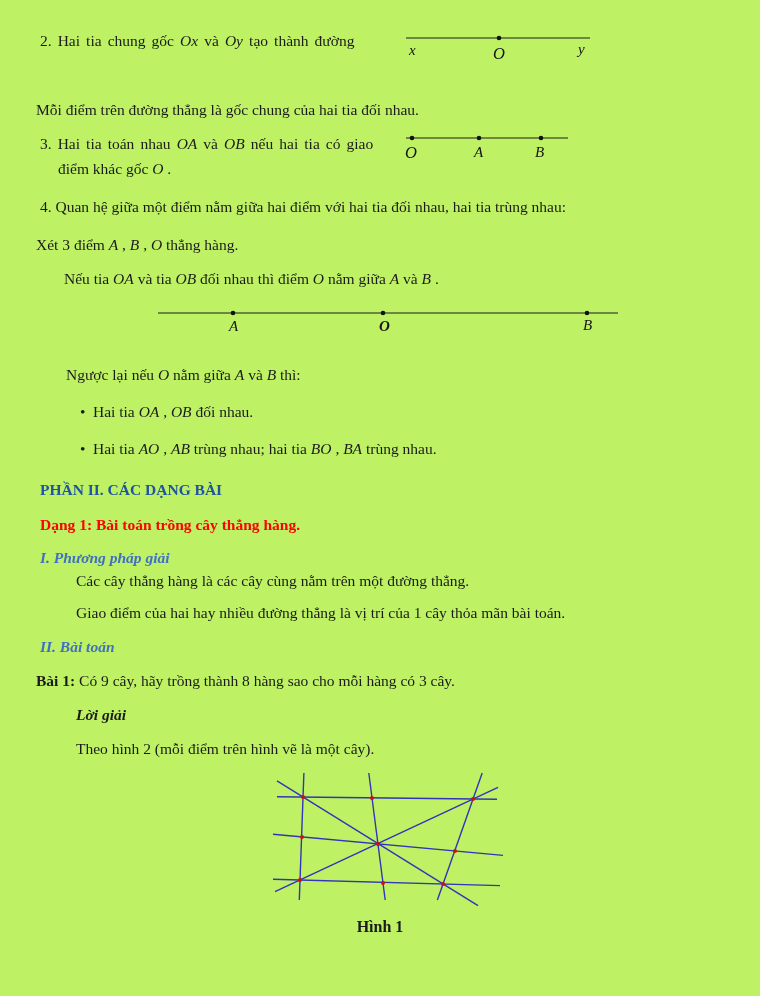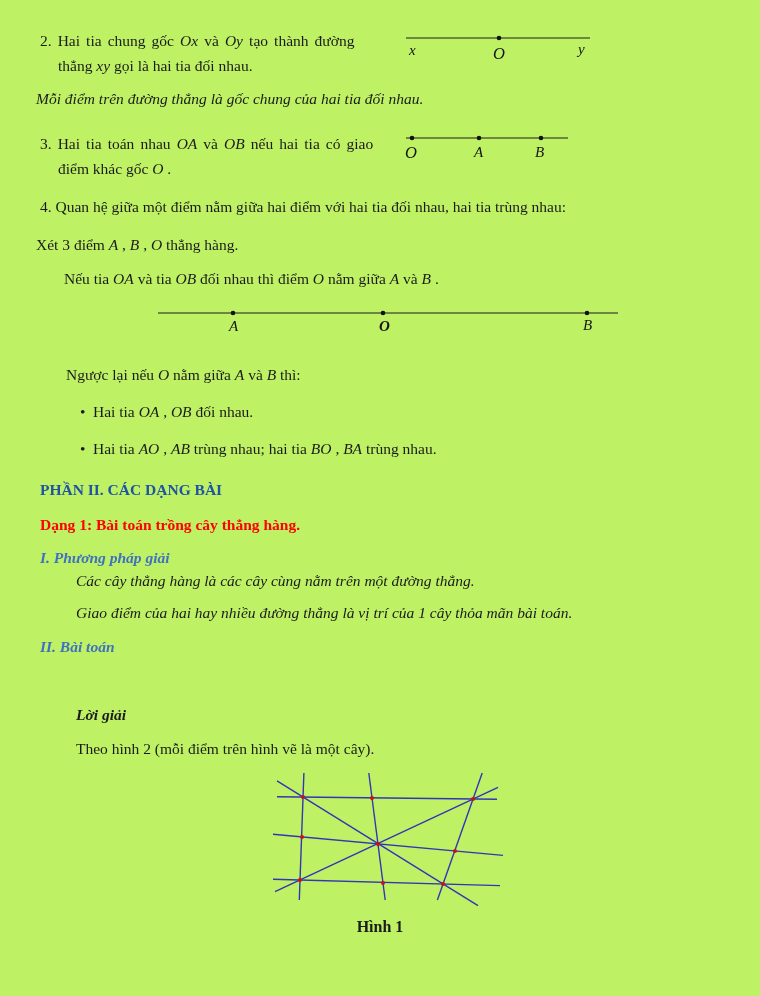--- a/index.html
+++ b/index.html
@@ -11,50 +11,49 @@
   .abs{position:absolute;white-space:nowrap;}
   .item{position:absolute;width:356px;line-height:25px;white-space:normal;}
   .item .l2{padding-left:18px;}
   .num{margin-right:6px;}
   .j1{word-spacing:2.2px;}
   .var{font-style:italic;}
   .bold{font-weight:bold;}
   .heading-blue{color:var(--heading-blue);font-weight:bold;}
   .heading-red{color:var(--heading-red);font-weight:bold;}
   .subheading{color:var(--subheading-blue);font-weight:bold;font-style:italic;}
-  .italic{font-style:italic;}
+  .italic{}
   .loigiai{font-weight:bold;font-style:italic;}
   .caption{position:absolute;left:0;width:760px;text-align:center;font-weight:bold;font-size:16px;}
   .bullet{display:inline-block;width:13px;}
   svg text.dlabel{
     font-family:"Liberation Serif","DejaVu Serif",serif;
     font-style:italic;font-size:15px;fill:#151515;
   }
   svg text.dbig{font-size:16.5px;}
   svg text.dbold{font-weight:bold;}
 </style>
 </head>
 <body>
 
 <div class="page">
 
   <div class="item" style="left:40px;top:28px;">
     <div class="l1 j1"><span class="num">2.</span><span>Hai tia chung gốc </span><span class="var">Ox</span><span> và </span><span class="var">Oy</span><span> tạo thành đường</span></div>
-    <div class="l2"><span>thẳng </span><span class="var">xy</span><span> gọi là hai tia đối nhau.</span></div>
   </div>
 
   <svg class="abs" style="left:398px;top:22px;" width="200" height="42">
     <line x1="8" y1="16" x2="192" y2="16" stroke="#1c1c1c" stroke-width="1.1"></line>
     <circle cx="101" cy="16" r="2.3" fill="#111"></circle>
     <text class="dlabel" x="11" y="33">x</text>
     <text class="dlabel dbig" x="95" y="37">O</text>
     <text class="dlabel" x="180" y="32">y</text>
   </svg>
 
-  <div class="abs" style="left:36px;top:90px;font-style:italic;">Mỗi điểm trên đường thẳng là gốc chung của hai tia đối nhau.</div>
+  <div class="abs" style="left:36px;top:101px;">Mỗi điểm trên đường thẳng là gốc chung của hai tia đối nhau.</div>
 
   <div class="item" style="left:40px;top:131px;">
     <div class="l1 j1"><span class="num">3.</span><span>Hai tia toán nhau </span><span class="var">OA</span><span> và </span><span class="var">OB</span><span> nếu hai tia có giao</span></div>
     <div class="l2"><span>điểm khác gốc </span><span class="var">O</span><span> .</span></div>
   </div>
 
   <svg class="abs" style="left:398px;top:126px;" width="200" height="38">
     <line x1="8" y1="12" x2="170" y2="12" stroke="#1c1c1c" stroke-width="1.1"></line>
     <circle cx="14" cy="12" r="2.3" fill="#111"></circle>
     <circle cx="81" cy="12" r="2.3" fill="#111"></circle>
@@ -88,20 +87,21 @@
 
   <div class="abs heading-blue" style="left:40px;top:481px;">PHẦN II. CÁC DẠNG BÀI</div>
   <div class="abs heading-red" style="left:40px;top:516px;">Dạng 1: Bài toán trồng cây thẳng hàng.</div>
   <div class="abs subheading" style="left:40px;top:549px;">I. Phương pháp giải</div>
 
   <div class="abs italic" style="left:76px;top:572px;">Các cây thẳng hàng là các cây cùng nằm trên một đường thẳng.</div>
   <div class="abs italic" style="left:76px;top:604px;">Giao điểm của hai hay nhiều đường thẳng là vị trí của 1 cây thỏa mãn bài toán.</div>
 
   <div class="abs subheading" style="left:40px;top:638px;">II. Bài toán</div>
 
+  <div class="abs" style="left:36px;top:672px;"><span class="bold">Bài 1:</span><span> Có 9 cây, hãy trồng thành 8 hàng sao cho mỗi hàng có 3 cây.</span></div>
 
   <div class="abs loigiai" style="left:76px;top:706px;">Lời giải</div>
 
   <div class="abs" style="left:76px;top:740px;">Theo hình 2 (mỗi điểm trên hình vẽ là một cây).</div>
 
   <svg id="hinh1-svg" class="abs" style="left:265px;top:770px;" width="245" height="140" viewBox="0 0 245 140">
       <line x1="12" y1="26.7" x2="232" y2="29.3" stroke="#3434b8" stroke-width="1.4"></line>
       <line x1="8" y1="64.3" x2="238" y2="85.4" stroke="#3434b8" stroke-width="1.4"></line>
       <line x1="8" y1="109.2" x2="235" y2="115.6" stroke="#3434b8" stroke-width="1.4"></line>
       <line x1="38.9" y1="3" x2="34.3" y2="130" stroke="#3434b8" stroke-width="1.4"></line>

